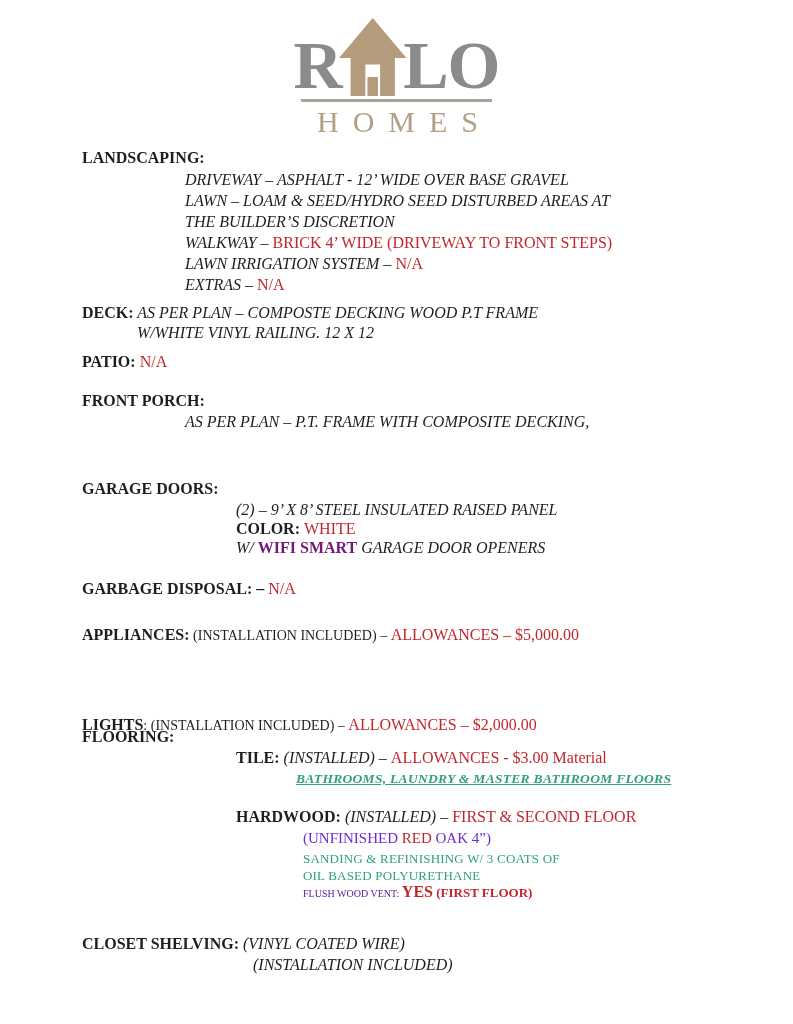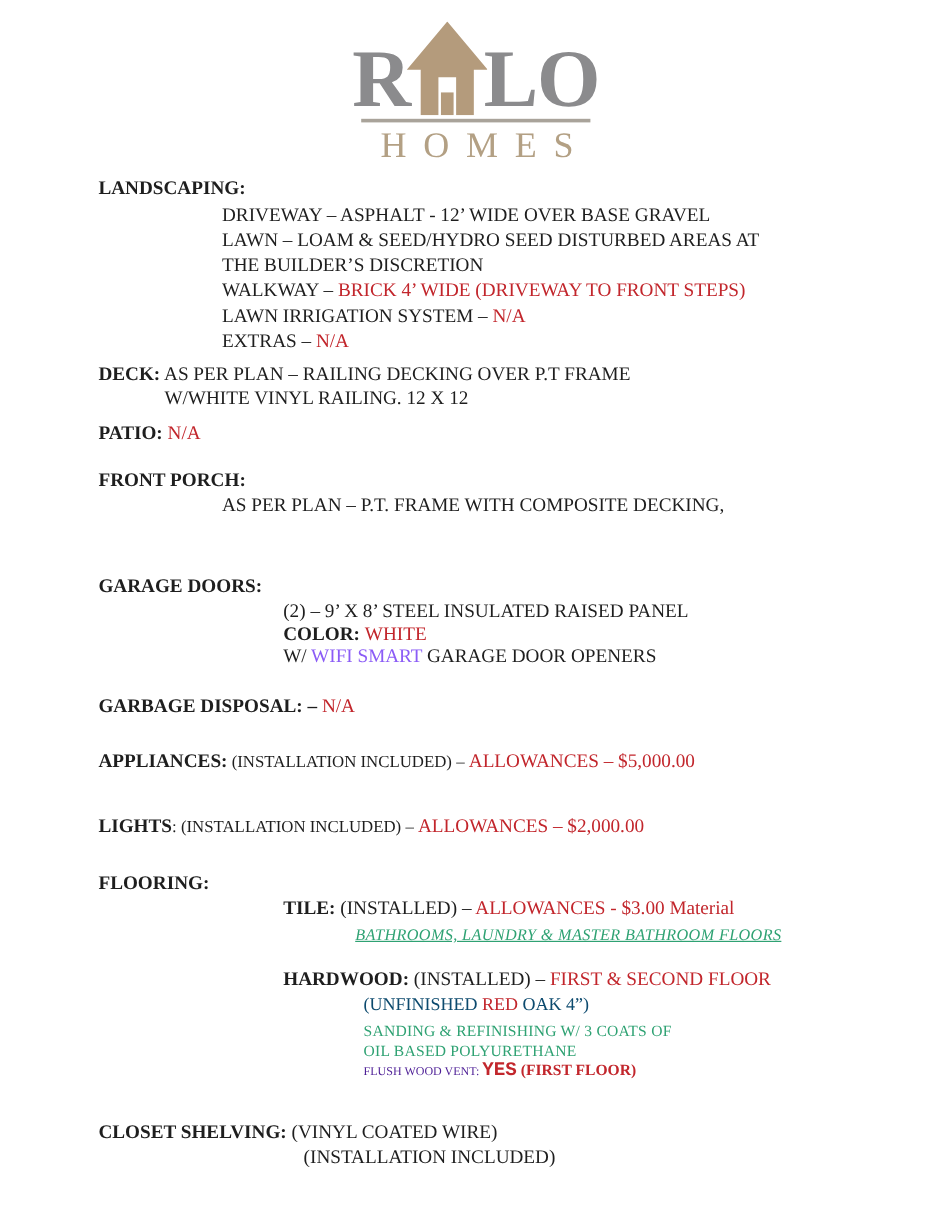--- a/index.html
+++ b/index.html
@@ -20,33 +20,33 @@
   }
   .logo-house{height:78px;width:auto;margin:0 -3px;display:block;}
   .logo-sub{
     font-family:"Liberation Serif",serif;font-size:30px;line-height:1;
     color:#B3A084;letter-spacing:14px;padding:5px 0 0 16px;
     border-top:3px solid #A9A39A;margin-top:3px;
   }
   
   .line{position:absolute;font-size:16px;line-height:20px;white-space:nowrap;}
   .lbl{font-weight:bold;color:#1e1e1e;}
-  .txt{font-weight:normal;color:#1e1e1e;}
+  .txt{font-weight:normal;color:#1e1e1e;font-style:italic;}
   .red{font-weight:normal;color:#C2262C;}
-  .blue{font-weight:normal;color:#8b5cf6;}
+  .blue{font-weight:bold;color:#701a75;}
   .mid{font-weight:normal;color:#1e1e1e;font-size:14px;}
-  .green{color:#0c4a6e;font-weight:normal;}
+  .green{color:#6d28d9;font-weight:normal;}
   .green-sm{color:#2FA273;font-size:13px;letter-spacing:0.2px;}
   .green-note{
-    color:#2FA273;font-size:13.5px;font-style:italic;font-weight:normal;
+    color:#2FA273;font-size:13.5px;font-style:italic;font-weight:bold;
     text-decoration:underline;letter-spacing:0.3px;text-align:right;
   }
   .red-sm{color:#4c1d95;font-size:10px;}
   .red-sm-b{color:#C2262C;font-size:13px;font-weight:bold;}
-  .red-yes{color:#C2262C;font-size:16px;font-weight:bold;font-family:Liberation Mono, monospace;}
+  .red-yes{color:#C2262C;font-size:16px;font-weight:bold;}
 </style>
 </head>
 <body>
 
 <div class="page">
 
   <div class="logo">
     <div class="logo-word">
       <span class="logo-letter">R</span>
       <svg class="logo-house" viewBox="0 0 64 74" aria-hidden="true">
@@ -59,38 +59,38 @@
   </div>
 
   <div class="line lbl" style="left:82px;top:148px">LANDSCAPING:</div>
   <div class="line txt" style="left:185px;top:170px">DRIVEWAY – ASPHALT - 12’ WIDE OVER BASE GRAVEL</div>
   <div class="line txt" style="left:185px;top:191px">LAWN – LOAM &amp; SEED/HYDRO SEED DISTURBED AREAS AT</div>
   <div class="line txt" style="left:185px;top:212px">THE BUILDER’S DISCRETION</div>
   <div class="line" style="left:185px;top:233px"><span class="txt">WALKWAY – </span><span class="red">BRICK 4’ WIDE (DRIVEWAY TO FRONT STEPS)</span></div>
   <div class="line" style="left:185px;top:254px"><span class="txt">LAWN IRRIGATION SYSTEM – </span><span class="red">N/A</span></div>
   <div class="line" style="left:185px;top:275px"><span class="txt">EXTRAS – </span><span class="red">N/A</span></div>
 
-  <div class="line" style="left:82px;top:303px"><span class="lbl">DECK:</span><span class="txt"> AS PER PLAN – RAILING DECKING OVER P.T FRAME</span></div>
+  <div class="line" style="left:82px;top:303px"><span class="lbl">DECK:</span><span class="txt"> AS PER PLAN – COMPOSTE DECKING WOOD P.T FRAME</span></div>
   <div class="line txt" style="left:137px;top:323px">W/WHITE VINYL RAILING. 12 X 12</div>
 
   <div class="line" style="left:82px;top:352px"><span class="lbl">PATIO: </span><span class="red">N/A</span></div>
 
   <div class="line lbl" style="left:82px;top:391px">FRONT PORCH:</div>
   <div class="line txt" style="left:185px;top:412px">AS PER PLAN – P.T. FRAME WITH COMPOSITE DECKING,</div>
 
   <div class="line lbl" style="left:82px;top:479px">GARAGE DOORS:</div>
   <div class="line txt" style="left:236px;top:500px">(2) – 9’ X 8’ STEEL INSULATED RAISED PANEL</div>
   <div class="line" style="left:236px;top:519px"><span class="lbl">COLOR: </span><span class="red">WHITE</span></div>
   <div class="line" style="left:236px;top:538px"><span class="txt">W/ </span><span class="blue">WIFI SMART</span><span class="txt"> GARAGE DOOR OPENERS</span></div>
 
   <div class="line" style="left:82px;top:579px"><span class="lbl">GARBAGE DISPOSAL:</span><span class="lbl"> – </span><span class="red">N/A</span></div>
 
   <div class="line" style="left:82px;top:625px"><span class="lbl">APPLIANCES:</span><span class="mid"> (INSTALLATION INCLUDED) – </span><span class="red">ALLOWANCES – $5,000.00</span></div>
 
-  <div class="line" style="left:82px;top:679px"><span class="lbl">LIGHTS</span><span class="mid">: (INSTALLATION INCLUDED) – </span><span class="red">ALLOWANCES – $2,000.00</span></div>
+  <div class="line" style="left:82px;top:715px"><span class="lbl">LIGHTS</span><span class="mid">: (INSTALLATION INCLUDED) – </span><span class="red">ALLOWANCES – $2,000.00</span></div>
 
   <div class="line lbl" style="left:82px;top:727px">FLOORING:</div>
   <div class="line" style="left:236px;top:748px"><span class="lbl">TILE:</span><span class="txt"> (INSTALLED) – </span><span class="red">ALLOWANCES - $3.00 Material</span></div>
   <div class="line green-note" style="left:296px;top:769px">BATHROOMS, LAUNDRY &amp; MASTER BATHROOM FLOORS</div>
 
   <div class="line" style="left:236px;top:807px"><span class="lbl">HARDWOOD:</span><span class="txt"> (INSTALLED) – </span><span class="red">FIRST &amp; SECOND FLOOR</span></div>
   <div class="line" style="left:303px;top:828px;font-size:15px"><span class="green">(UNFINISHED </span><span class="red" style="font-size:15px">RED</span><span class="green"> OAK 4”)</span></div>
   <div class="line green-sm" style="left:303px;top:849px">SANDING &amp; REFINISHING W/ 3 COATS OF</div>
   <div class="line green-sm" style="left:303px;top:866px">OIL BASED POLYURETHANE</div>
   <div class="line" style="left:303px;top:882px"><span class="red-sm">FLUSH WOOD VENT: </span><span class="red-yes">YES</span><span class="red-sm-b"> (FIRST FLOOR)</span></div>

